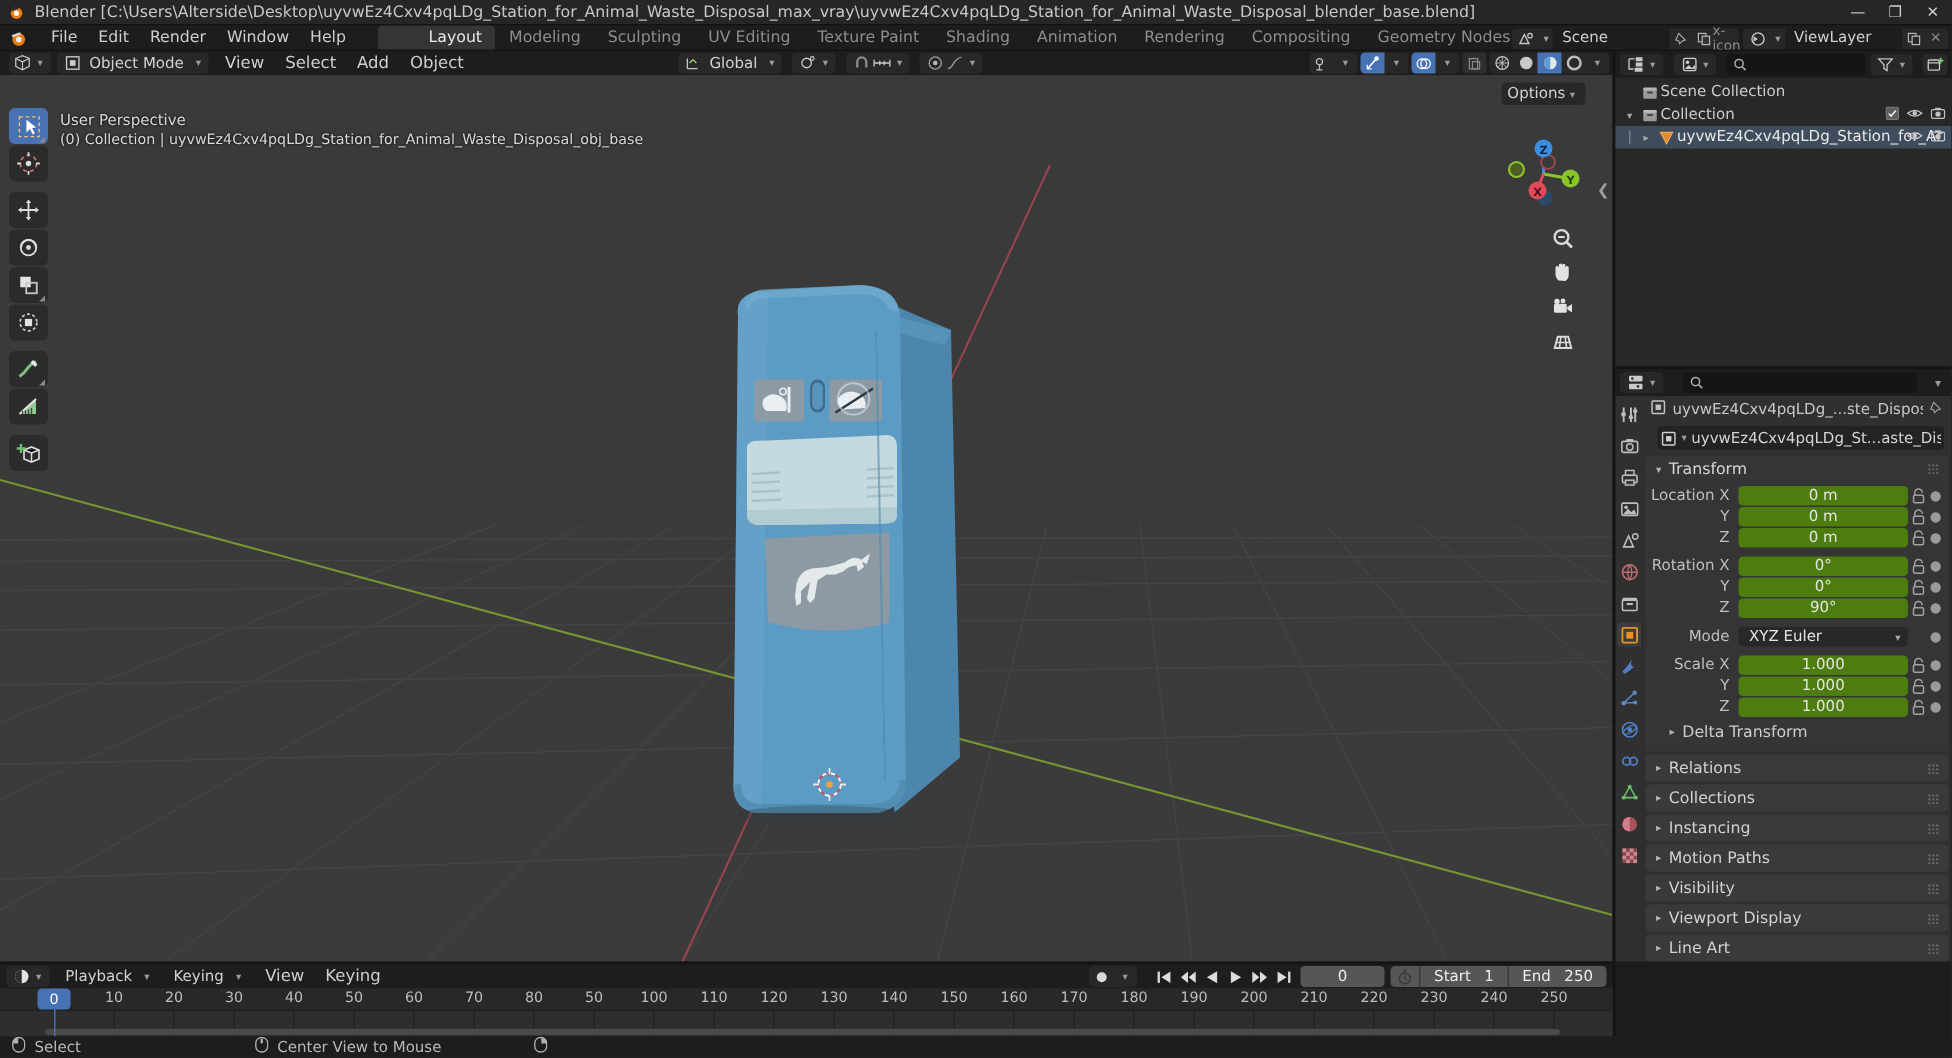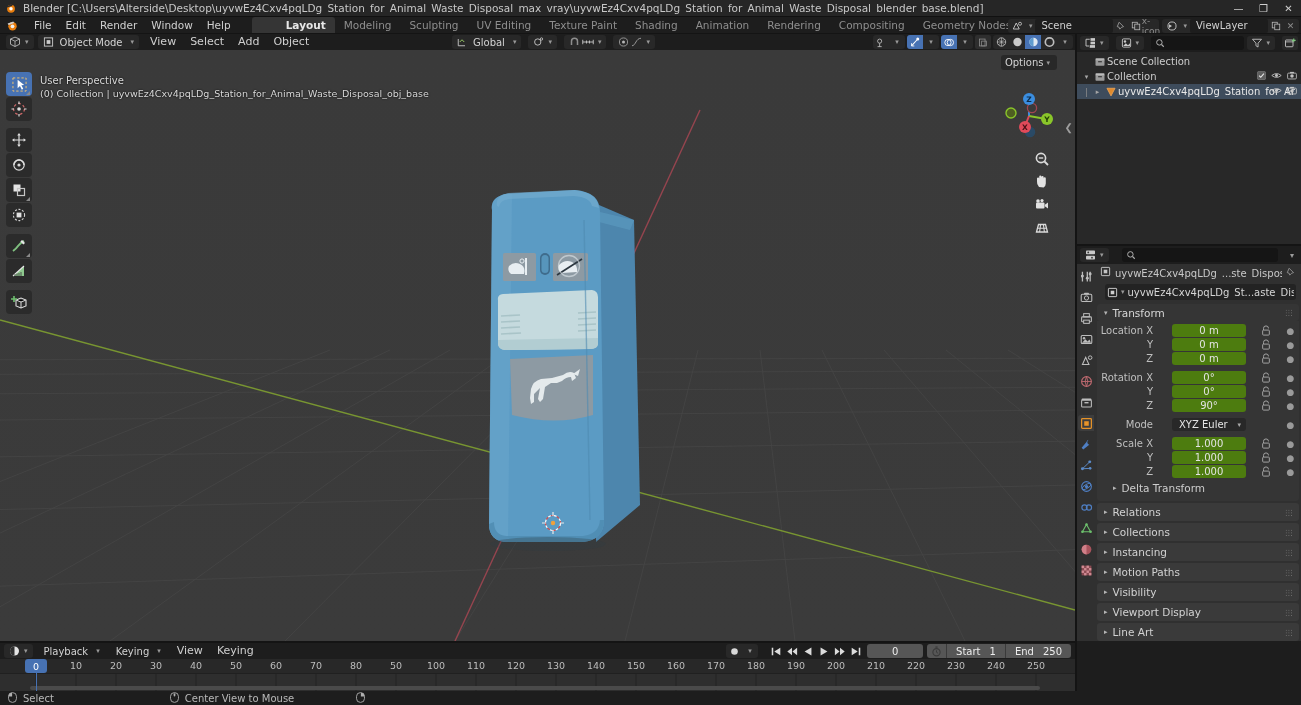--- a/index.html
+++ b/index.html
@@ -30,21 +30,21 @@
     height: 17px; background: #1d1d1d; display: flex; align-items: center;
     padding-left: 6px; position: relative;
   }
   .topbar .bl-icon { width: 13px; height: 13px; margin-right: 8px; }
   .menu-item { padding: 0 7px; font-size: 10.5px; color: #cfcfcf; line-height: 17px; cursor: default; }
   .ws-tabs { display: flex; align-items: center; margin-left: 14px; height: 17px; }
   .ws-tab {
     padding: 0 9px; height: 17px; line-height: 17px; font-size: 10.5px; color: #8e8e8e;
     border-radius: 3px 3px 0 0;
   }
-  .ws-tab.active { background: #353535; color: #e8e8e8; font-weight: bold; padding-left: 34px; }
+  .ws-tab.active { background: #353535; color: #e8e8e8; font-weight: normal; padding-left: 34px; }
   .ws-add { padding: 0 7px; color: #9a9a9a; font-size: 12px; line-height: 17px; }
   .topbar-right {
     position: absolute; right: 2px; top: 0; height: 17px; display: flex; align-items: center; gap: 3px;
   }
   .id-block {
     display: flex; align-items: center; height: 14px; background: #282828;
     border-radius: 3px; padding: 0 1px;
   }
   .id-block .idico { width: 17px; height: 14px; display: flex; align-items: center; justify-content: center; }
   .id-block .idname { background: #1d1d1d; height: 14px; line-height: 14px; padding: 0 8px 0 6px;
@@ -152,21 +152,21 @@
   .idfield .nm { flex: 1; text-align: center; font-size: 10px; color: #d5d5d5; white-space: nowrap; overflow: hidden; }
   .panel-head {
     height: 17px; display: flex; align-items: center; padding-left: 7px; gap: 5px;
     background: #353535; margin: 4px 2px 0 2px; border-radius: 3px; position: relative;
   }
   .panel-head .tri { font-size: 7px; color: #b4b4b4; }
   .panel-head .ttl { font-size: 10.5px; color: #d7d7d7; }
   .panel-head .dots { position: absolute; right: 6px; top: 5px; width: 8px; height: 7px;
       background-image: radial-gradient(#777 40%, transparent 41%); background-size: 2.6px 2.6px; opacity: .8; }
   .panel-body { background: #353535; margin: 0 2px; border-radius: 0 0 3px 3px; padding: 3px 0 5px 0; }
-  .prop-row { display: flex; align-items: center; height: 13px; margin-bottom: 1px; padding-right: 3px; gap: 13px; }
+  .prop-row { display: flex; align-items: center; height: 13px; margin-bottom: 1px; padding-right: 3px; }
   .prop-row .lab { width: 62px; text-align: right; font-size: 10px; color: #bfbfbf; padding-right: 6px; flex: 0 0 auto; }
   .prop-row .val {
     flex: 1; height: 13px; background: #4d7c0f; border-radius: 3px; font-size: 10px; color: #e4e4e4;
     display: flex; align-items: center; justify-content: center;
   }
   .prop-row .val.dropdown { background: #282828; justify-content: flex-start; padding-left: 7px; position: relative; }
   .prop-row .val.dropdown .dc { position: absolute; right: 5px; font-size: 7px; color: #a8a8a8; }
   .prop-row .lockico { width: 13px; flex: 0 0 auto; display: flex; align-items: center; justify-content: center; }
   .prop-row .dotico { width: 11px; flex: 0 0 auto; display: flex; align-items: center; justify-content: center;
                       color: #9a9a9a; font-size: 9px; }

